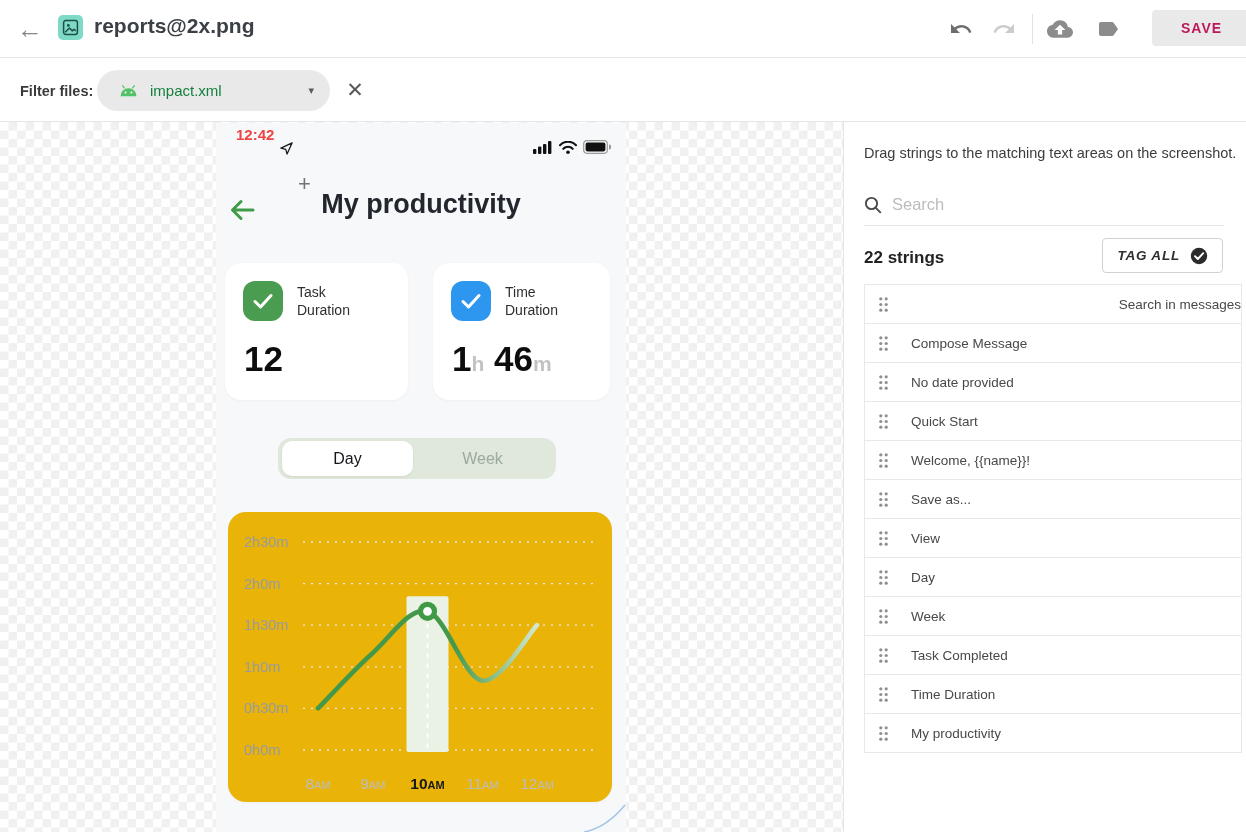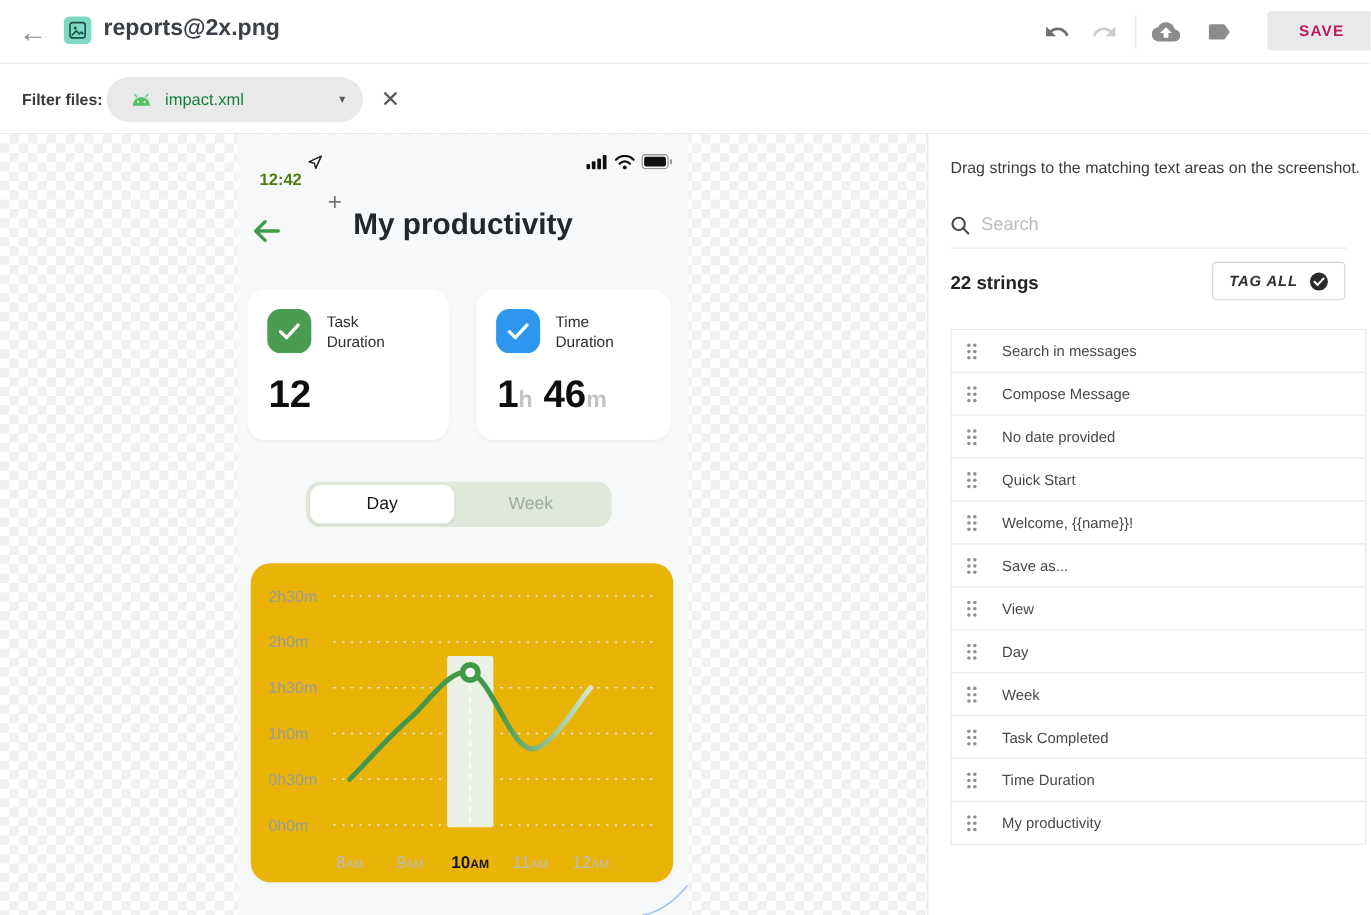--- a/index.html
+++ b/index.html
@@ -41,21 +41,21 @@
 
   
   #canvas-area { left:0; top:122px; width:843px; height:710px; background-color:#fff;
     background-image:
       linear-gradient(45deg,#f0f0f1 25%,transparent 25%,transparent 75%,#f0f0f1 75%),
       linear-gradient(45deg,#f0f0f1 25%,transparent 25%,transparent 75%,#f0f0f1 75%);
     background-size:17px 17px; background-position:0 0,8.5px 8.5px; }
 
   
   #phone { left:216px; top:1px; width:410px; height:709px; background:#f7f8f9; overflow:hidden; }
-  #sb-time { left:20px; top:32px; font-size:15px; font-weight:600; color:#4d7c0f; }
+  #sb-time { left:20px; top:3px; font-size:15px; font-weight:600; color:#ef4444; }
   #sb-nav { left:64px; top:18px; }
   #sb-icons { right:15px; top:17px; display:flex; align-items:center; gap:6px; }
   #phone-back { left:12px; top:74px; width:28px; height:26px; cursor:pointer; }
   #phone-plus { left:82px; top:48px; font-size:22px; font-weight:300; color:#757575; }
   #phone-title { left:0; right:0; top:66px; text-align:center; font-size:27px; font-weight:700; color:#22262d; }
 
   .stat-card { top:140px; height:137px; background:#fff; border-radius:16px; box-shadow:0 1px 3px rgba(20,30,40,.04); }
   #card-tasks { left:9px;  width:183px; }
   #card-time  { left:217px; width:177px; }
   .stat-ico { position:absolute; left:18px; top:18px; width:40px; height:40px; border-radius:12px;
@@ -80,21 +80,21 @@
   #search-wrap { left:20px; top:62px; width:360px; height:42px; border-bottom:1px solid #e4e4e4; display:flex; align-items:center; gap:10px; }
   #search-input { border:none; outline:none; flex:1; font-size:16.5px; color:#444; font-family:inherit; background:transparent; }
   #search-input::placeholder { color:#bcbcbc; }
   #count-label { left:20px; top:126px; font-size:17px; font-weight:700; color:#232323; }
   #tagall-btn { right:23px; top:116px; height:35px; padding:0 14px; background:#fff; border:1px solid #d2d2d2; border-radius:4px;
     display:flex; align-items:center; gap:10px; font-family:inherit; cursor:pointer; }
   #tagall-btn .lbl { font-size:13.5px; font-weight:700; letter-spacing:0.8px; color:#2e2e2e;font-style:italic; }
   #string-list { left:20px; top:161px; width:378px; }
   .string-row { position:relative; height:40px; background:#fff; border:1px solid #e8e8e8; margin-top:-1px;
     display:flex; align-items:center; padding-left:13px; gap:22px; cursor:grab; }
-  .string-row:first-child { margin-top:16px; }
+  .string-row:first-child { margin-top:1px;justify-content:space-between; }
   .string-label { font-size:13.5px; color:#484848; }
 </style>
 </head>
 <body>
 
 <div id="stage">
 
   <div id="topbar" class="abs">
     <div id="back-btn" class="abs">
         <span>←</span>

